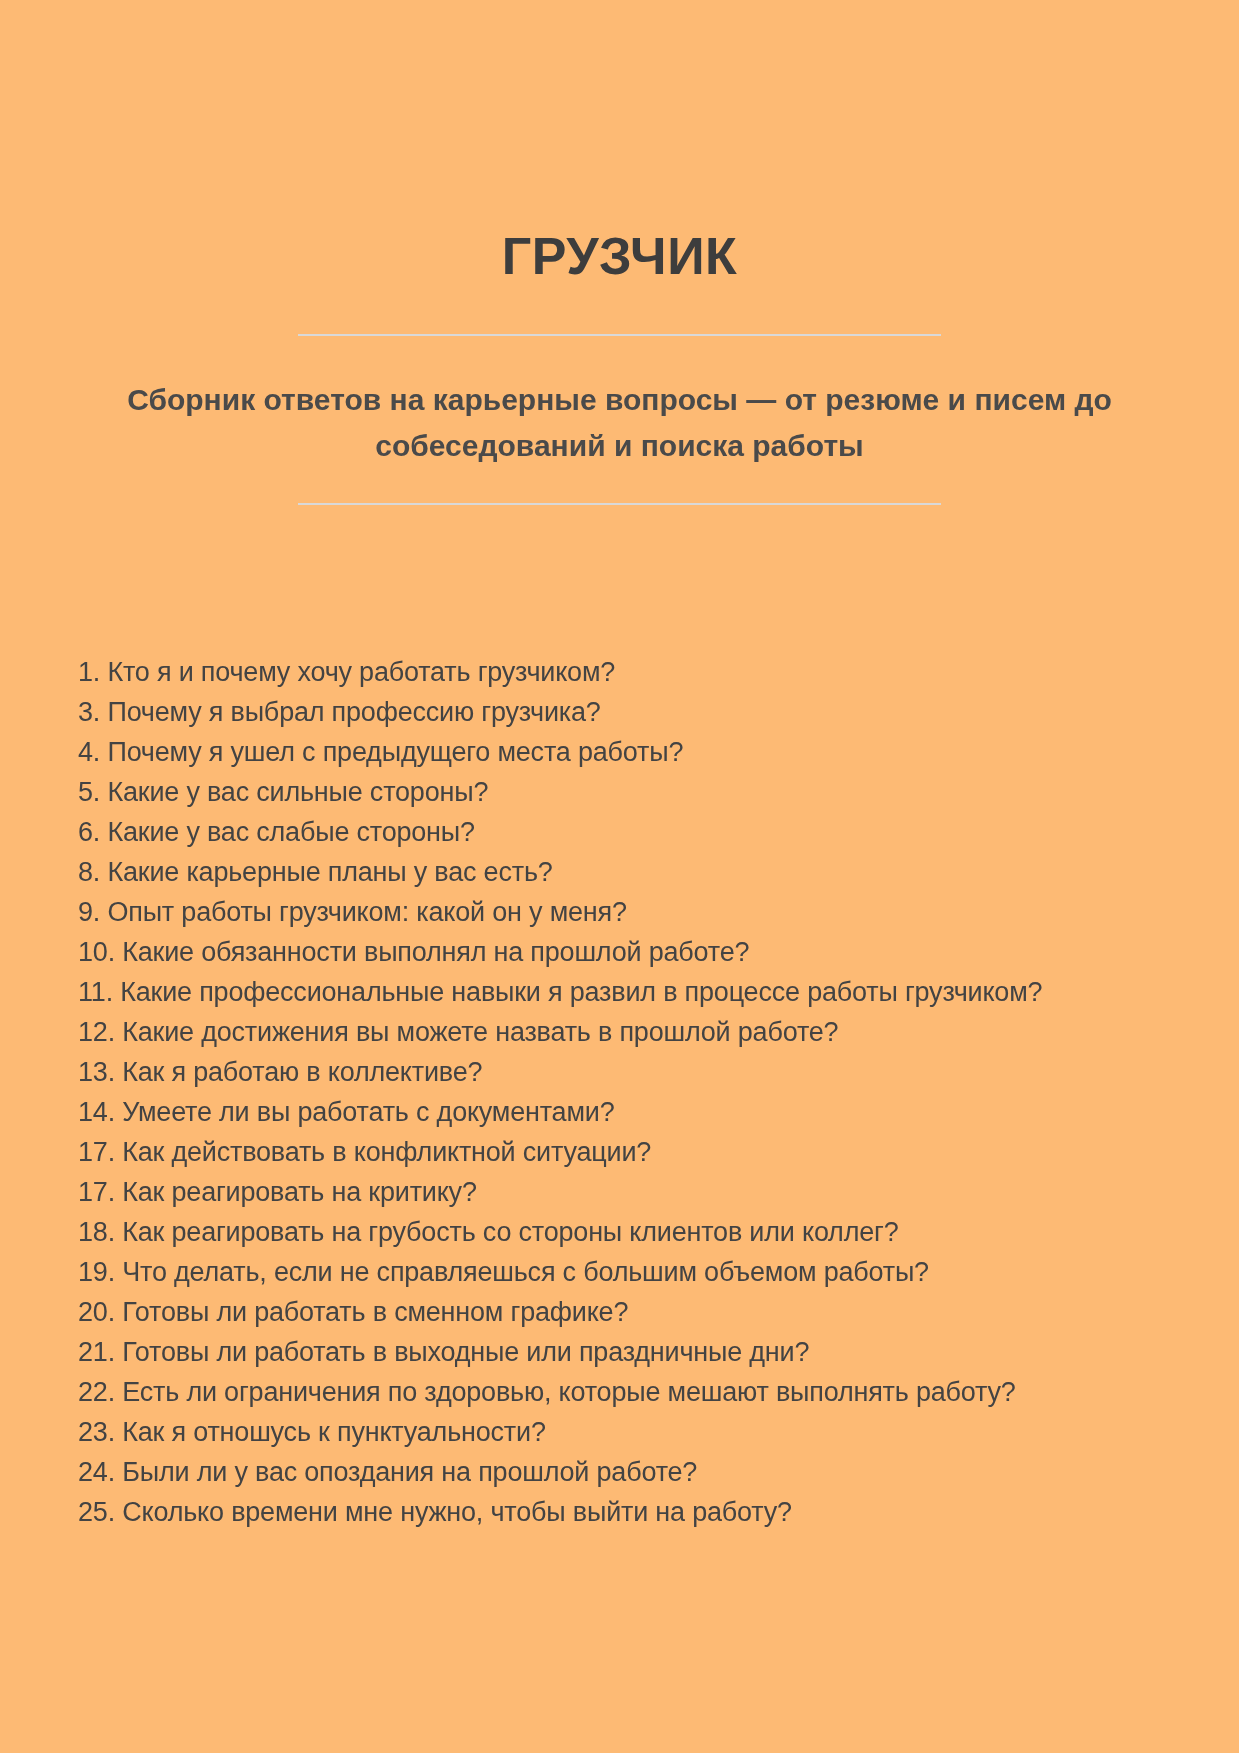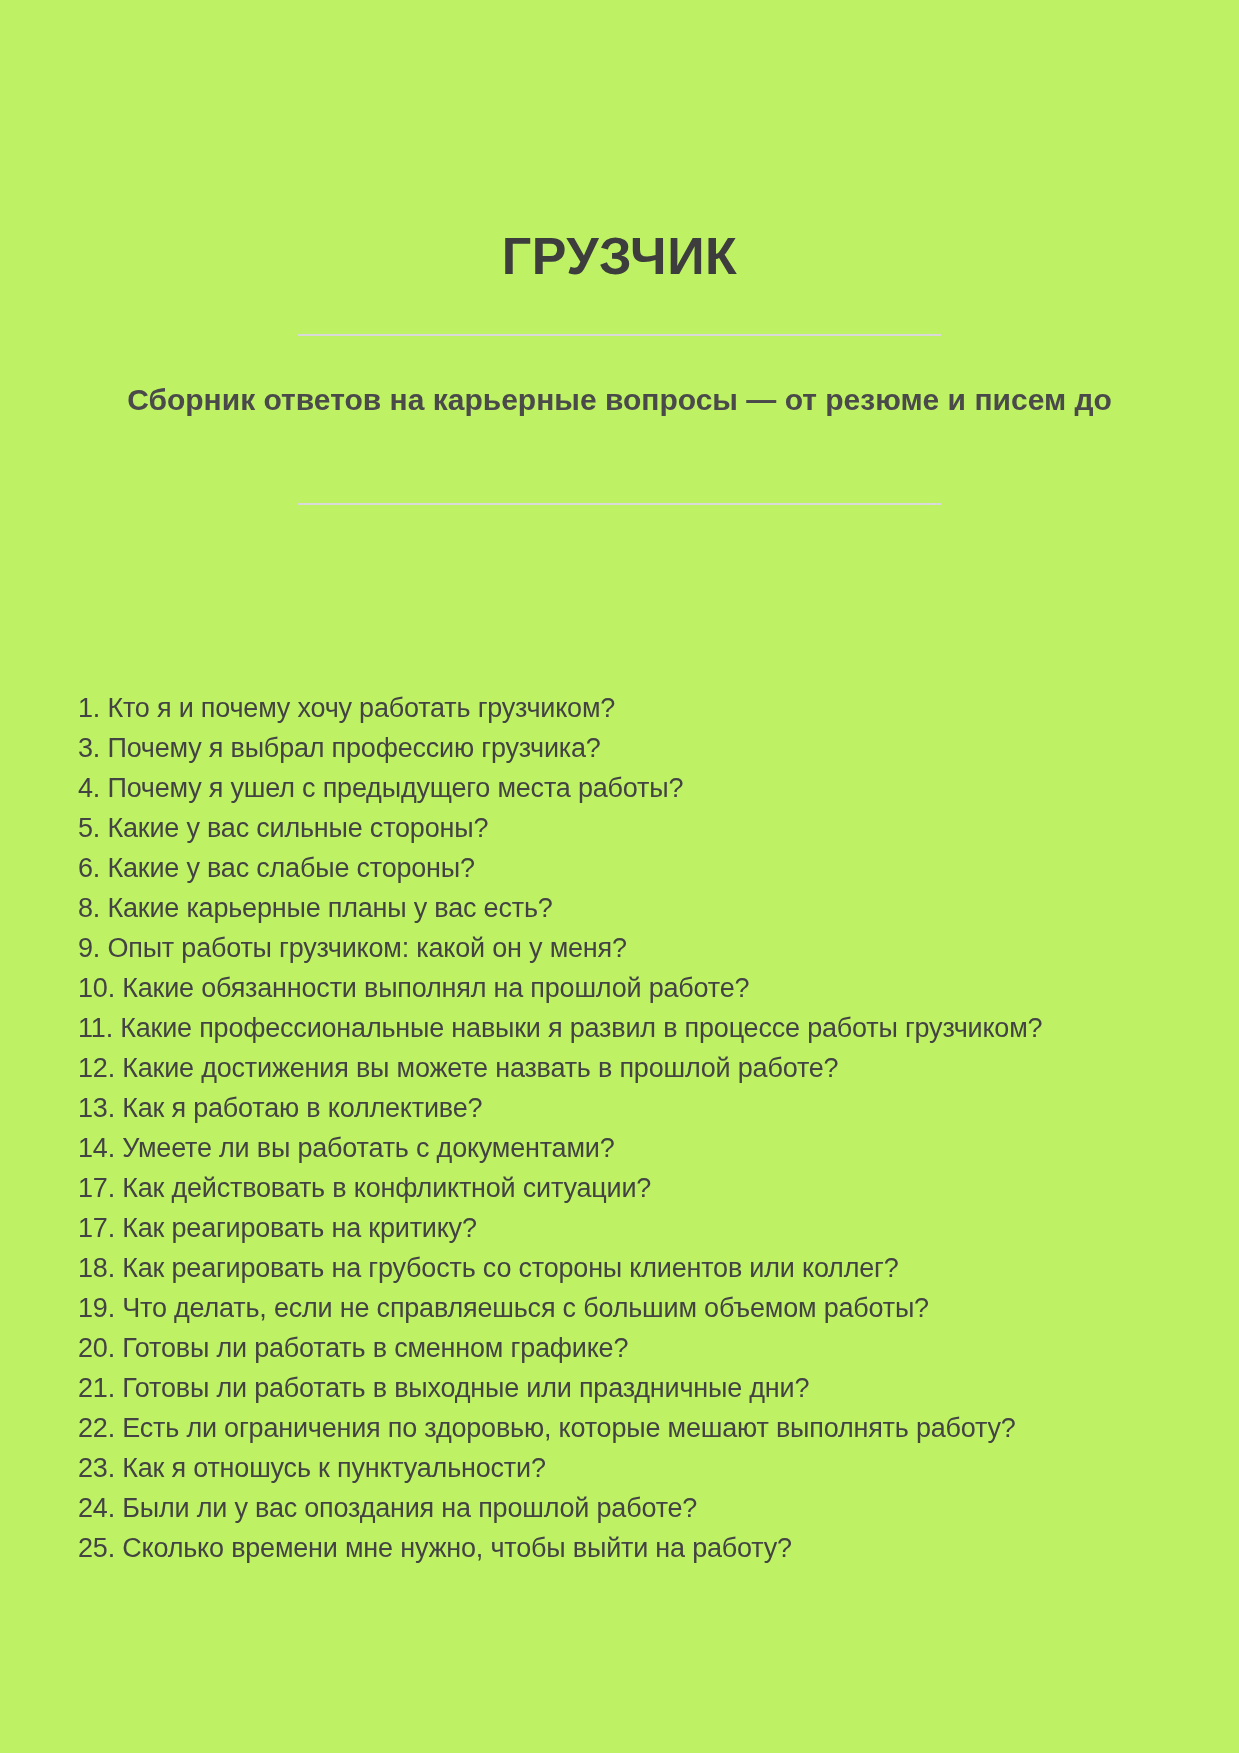--- a/index.html
+++ b/index.html
@@ -4,21 +4,21 @@
 <style>
   html, body {
     margin: 0;
     padding: 0;
     background: #ffffff;
   }
   .page {
     position: relative;
     width: 1239px;
     height: 1753px;
-    background: #bef264;
+    background: #fdba74;
     font-family: "Liberation Sans", sans-serif;
     overflow: hidden;
   }
   .doc-title {
     position: absolute;
     top: 190px;
     left: 0;
     width: 100%;
     text-align: center;
     font-size: 52px;
@@ -43,21 +43,21 @@
     transform: translateX(-50%);
     width: 1080px;
     text-align: center;
     font-size: 30px;
     line-height: 46px;
     font-weight: 600;
     color: #4a4a4a;
   }
   .question-list {
     position: absolute;
-    top: 688px;
+    top: 652px;
     left: 78px;
     right: 50px;
     font-size: 27px;
     line-height: 40px;
     font-weight: 400;
     color: #434343;
     letter-spacing: -0.2px;
   }
   .question-item {
     white-space: nowrap;
@@ -67,20 +67,21 @@
 <body>
 
 <div class="page">
 
   <h1 class="doc-title">ГРУЗЧИК</h1>
 
   <div class="divider divider-top"></div>
 
   <div class="doc-subtitle">
     <div>Сборник ответов на карьерные вопросы — от резюме и писем до</div>
+    <div>собеседований и поиска работы</div>
   </div>
 
   <div class="divider divider-bottom"></div>
 
   <div class="question-list">
     <div class="question-item">1. Кто я и почему хочу работать грузчиком?</div>
     <div class="question-item">3. Почему я выбрал профессию грузчика?</div>
     <div class="question-item">4. Почему я ушел с предыдущего места работы?</div>
     <div class="question-item">5. Какие у вас сильные стороны?</div>
     <div class="question-item">6. Какие у вас слабые стороны?</div>

